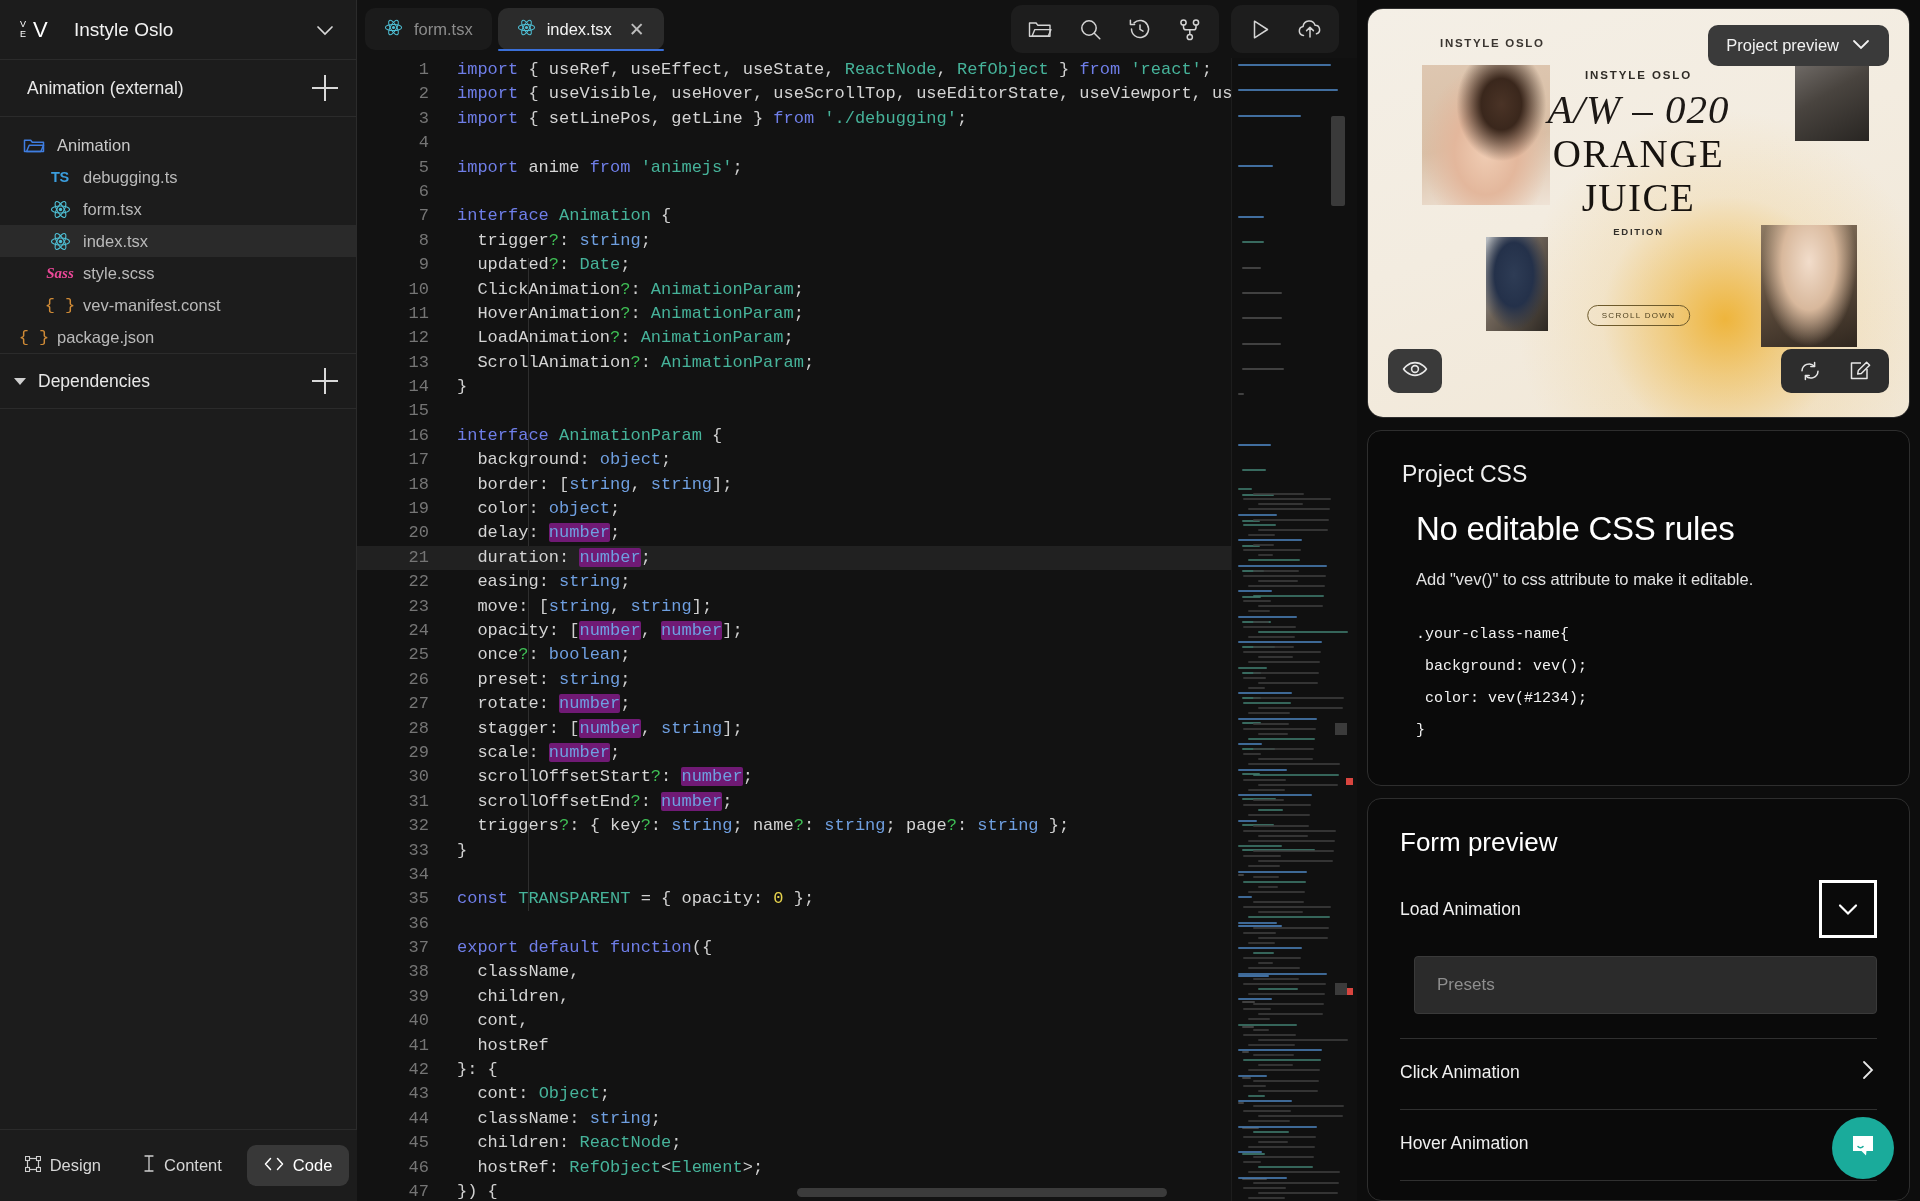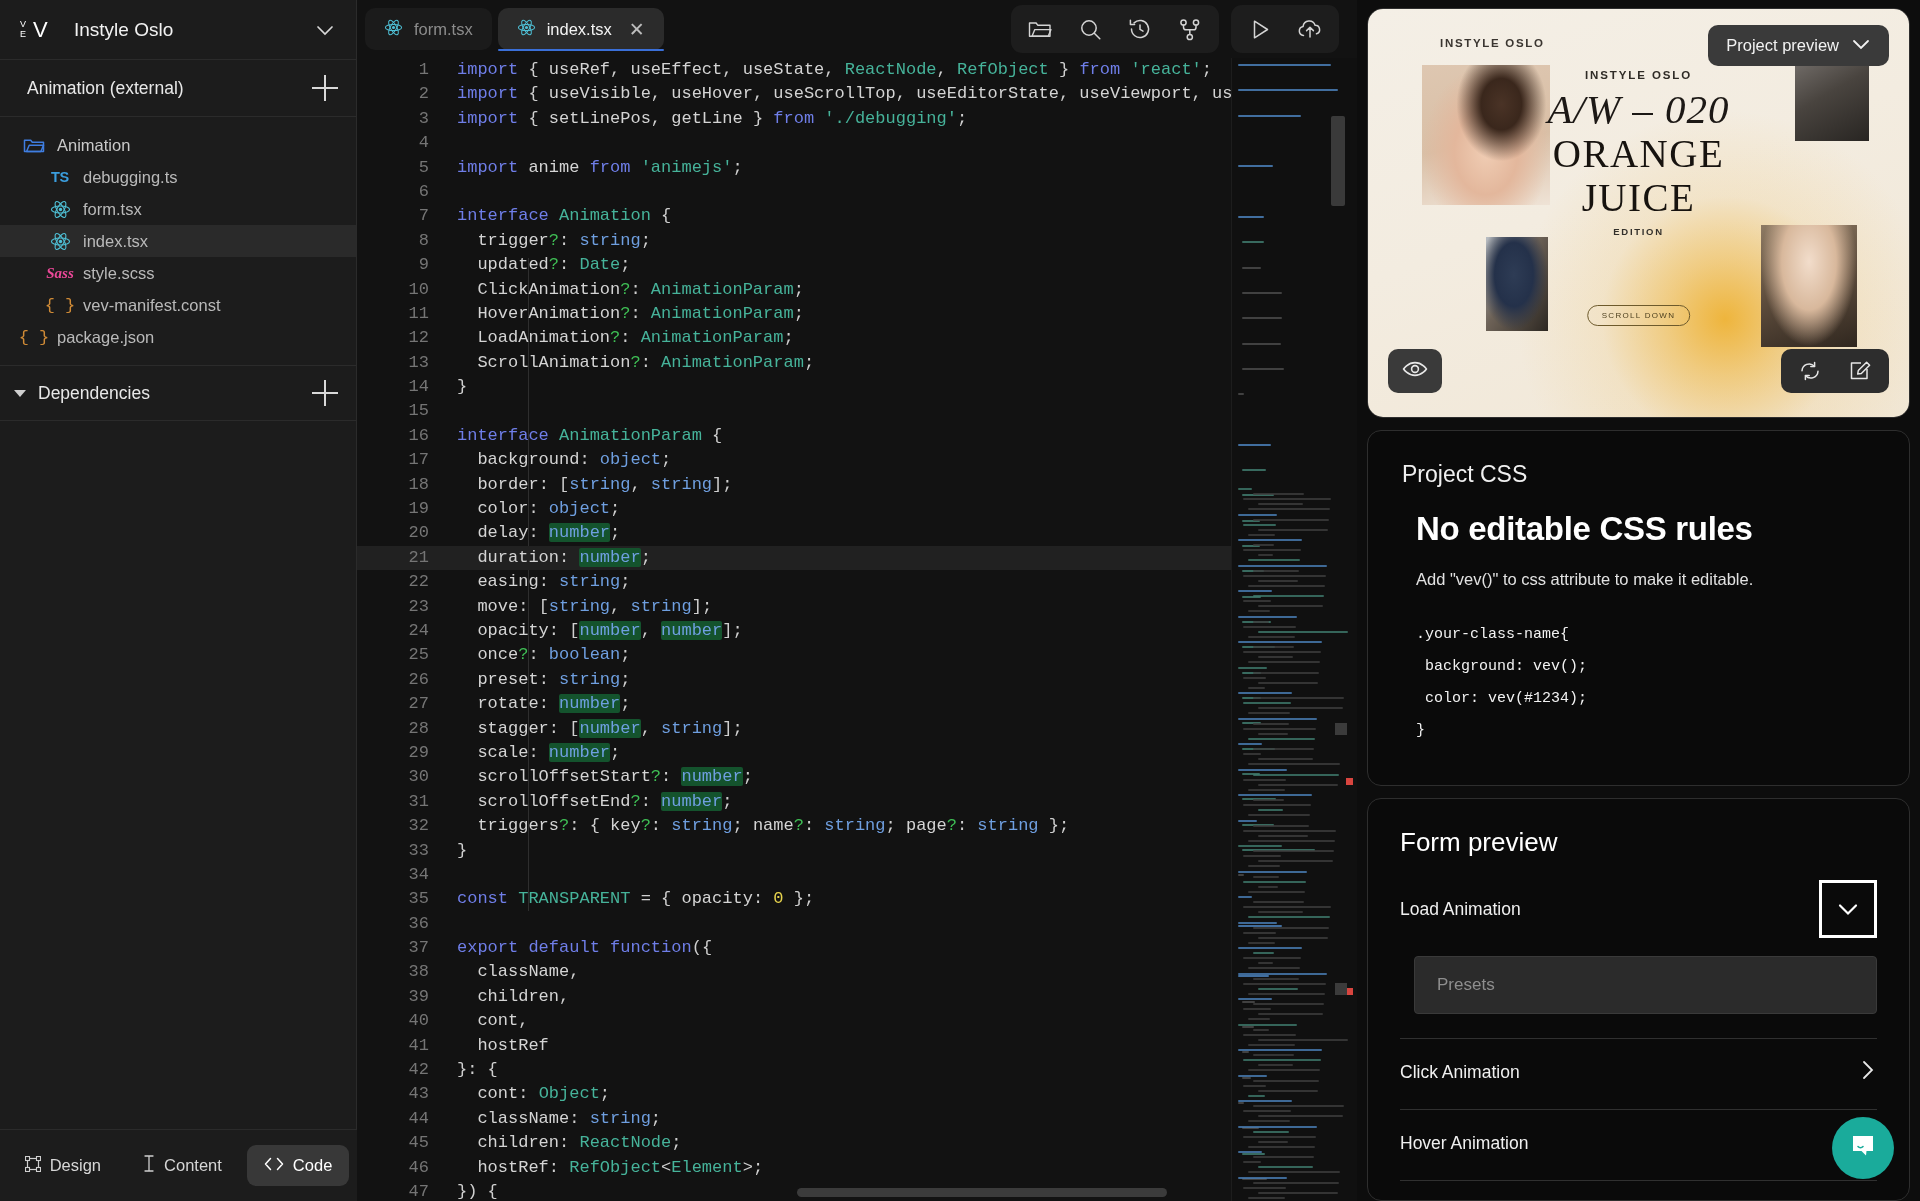--- a/index.html
+++ b/index.html
@@ -50,21 +50,21 @@
   .folder-name { color: #c9c9c9; }
 
   .ts-badge { color: #3b9ede; font-weight: bold; font-size: 14.5px; letter-spacing: -0.3px; }
   .brace { color: #cf8a36; font-size: 17px; font-family: "Liberation Mono", monospace; }
   .sass-ic { color: #ec4899; font-size: 15px; font-style: italic; font-family: "Liberation Serif", serif; font-weight:bold; }
 
   .sb-deps {
     display: flex; align-items: center; gap: 12px;
     padding: 0 18px 0 14px; height: 56px;
     border-top: 1px solid #2b2b2b; border-bottom: 1px solid #2b2b2b;
-    margin-top: 12px;
+    margin-top: 0;
   }
   .caret-dn { width: 0;height:0;border-left:6px solid transparent;border-right:6px solid transparent;border-top:7px solid #cfcfcf; }
   .sb-deps-label { color: #e8e8e8; font-size: 17.5px; flex: 1; }
 
   .sb-bottom {
     position: absolute; left: 0; bottom: 0; width: 357px; height: 72px;
     background: #1c1c1c; border-top: 1px solid #2b2b2b;
     display: flex; align-items: center; justify-content: center; gap: 8px;
   }
   .mode-btn {
@@ -118,21 +118,21 @@
   .codeline { display: block; height: 24.4px; position: relative; }
   .codeline.cur { background: #212121; }
   .kw  { color: #6f7ee8; }
   .typ { color: #46b39a; }
   .str { color: #46b39a; }
   .fn  { color: #d4d4d4; }
   .prim{ color: #6f9fe0; }
   .num { color: #e8d44d; }
   .opt { color: #3fbf55; }
   .pun { color: #cfcfcf; }
-  .sel-hl { background: #14532d; border-radius: 2px; text-align: right; }
+  .sel-hl { background: #701a75; border-radius: 2px; text-align: right; }
   .guide { position: absolute; top:0; bottom:0; width:1px; background:#2e2e2e; left:98px; }
 
   
   .minimap {
     position: absolute; right: 0; top: 0; width: 126px; height: 100%;
     background: #101010; border-left: 1px solid #1d1d1d; overflow: hidden;
   }
   .mm-slider {
     position: absolute; right: 12px; top: 58px; width: 14px; height: 90px;
     background: #3a3a3a; border-radius: 2px;
@@ -222,21 +222,21 @@
   .pv-tools {
     position: absolute; right: 20px; bottom: 24px; height: 44px;
     background: #2d2d2d; border-radius: 10px; display: flex; align-items: center;
     padding: 0 6px; gap: 4px;
   }
   .pv-tool { width: 46px; height: 38px; display:flex;align-items:center;justify-content:center; border-radius:8px; cursor:pointer; }
 
   
   .css-card { padding: 30px 34px 38px 34px; flex: 0 0 auto; }
   .css-h { color: #f0f0f0; font-size: 23px; font-weight: 400; }
-  .css-big { color: #fff; font-size: 33px; font-weight: 700; margin: 22px 0 10px 14px; letter-spacing: -0.3px; }
+  .css-big { color: #fff; font-size: 33px; font-weight: 400; margin: 22px 0 10px 14px; letter-spacing: -0.3px; }
   .css-sub { color: #e2e2e2; font-size: 16.5px; margin: 22px 0 0 14px; }
   .css-code {
     font-family: "Liberation Mono", monospace; font-size: 15px;
     color: #f2f2f2; margin: 30px 0 0 14px; line-height: 32px; white-space: pre;
   }
 
   
   .form-card { padding: 28px 32px 0 32px; flex: 1 1 auto; min-height: 0; }
   .form-h { color: #fff; font-size: 26px; font-weight: 400; }
   .form-row {

